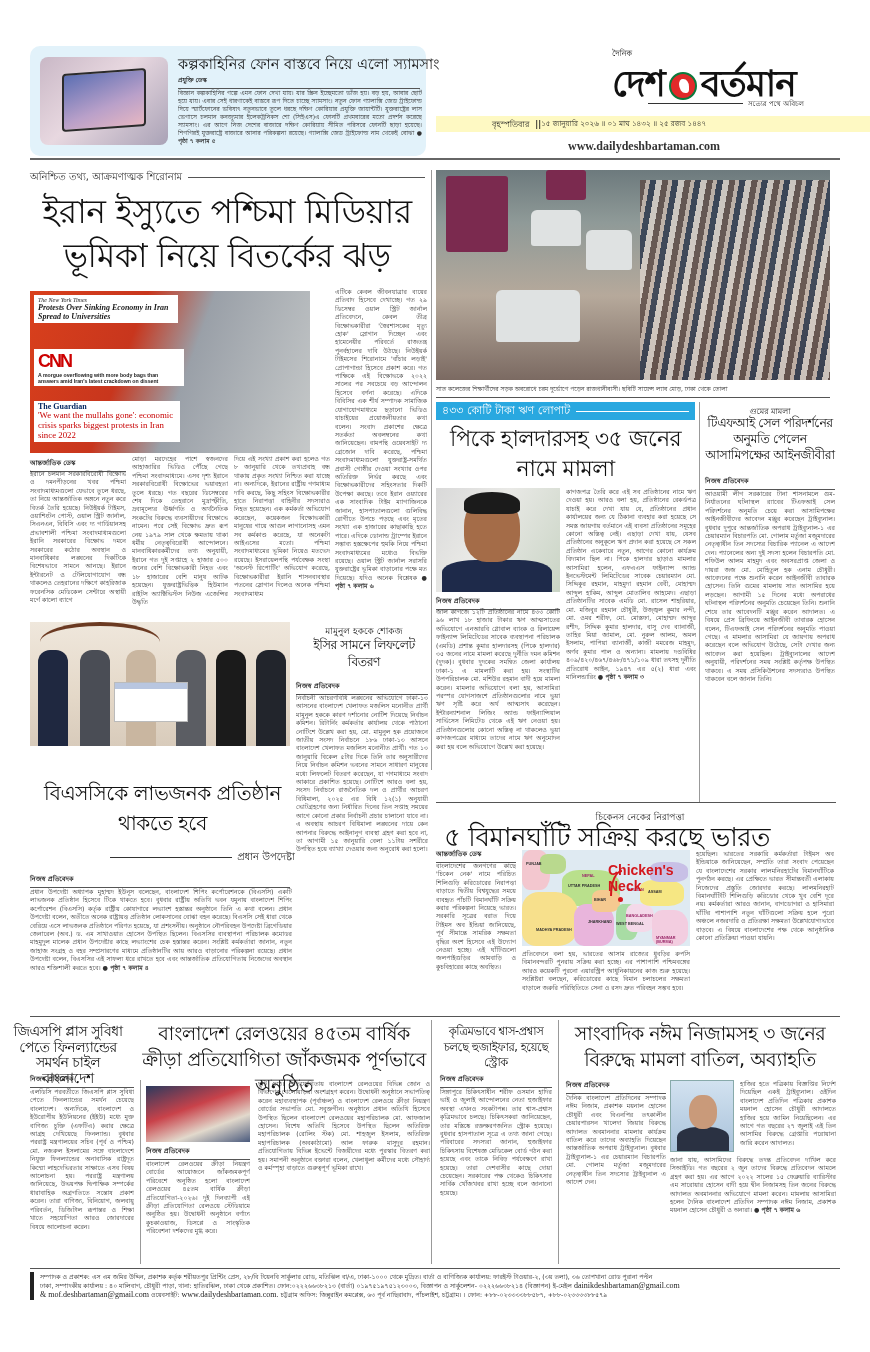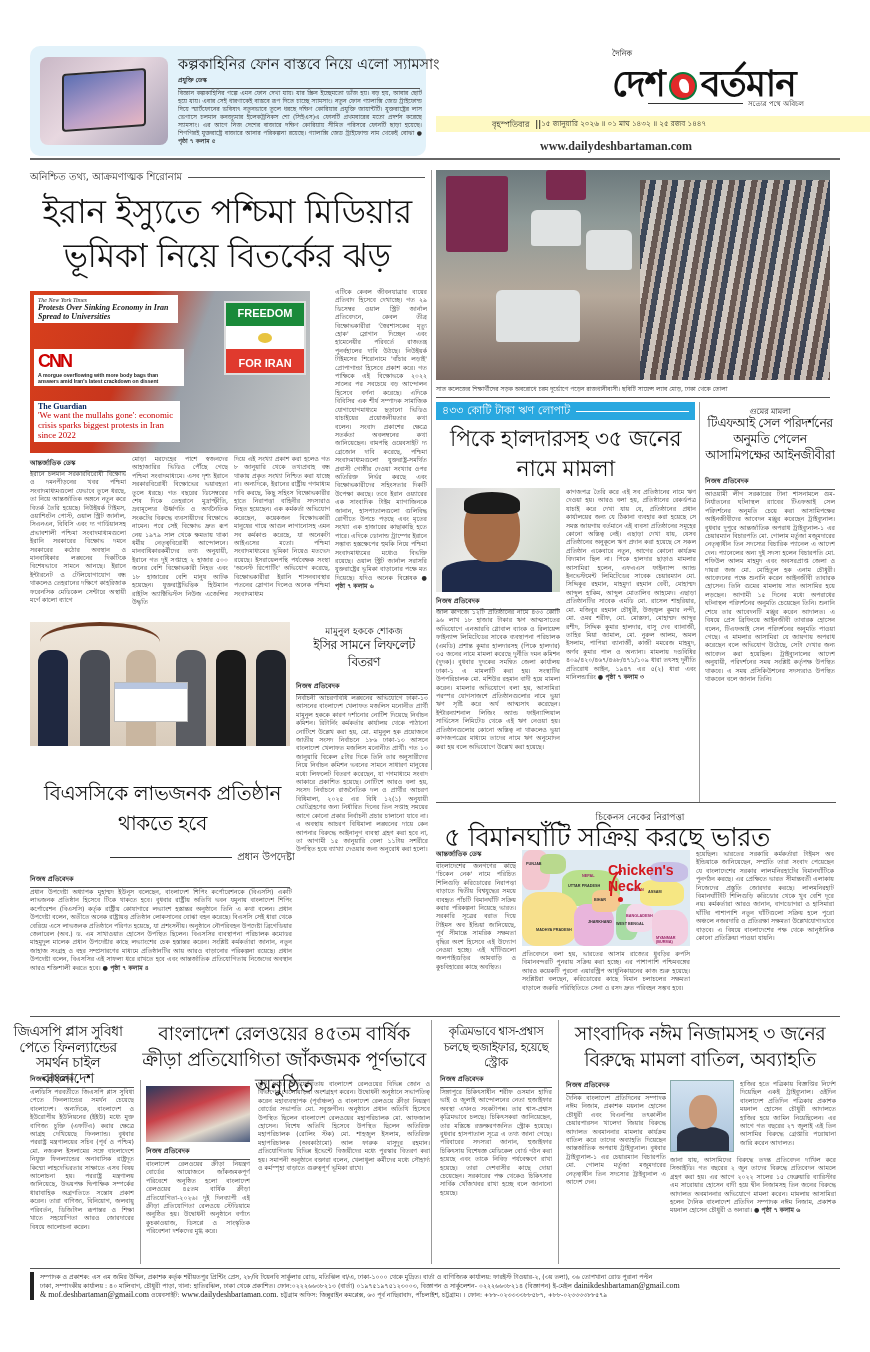--- a/index.html
+++ b/index.html
@@ -24,21 +24,21 @@
   #mast-dainik { left: 612px; top: 47px; font-family: "DejaVu Sans", sans-serif; font-size: 8px; }
   #mast-name { left: 612px; top: 56px; font-family: "DejaVu Sans", sans-serif; font-weight: bold; font-size: 36px; letter-spacing: -1px; color: #111; display:flex; align-items:center; gap:4px; }
   #mast-logo { width: 28px; height: 28px; border-radius: 50%; background: #e12a2a; border: 2px solid #0b7a3d; display:inline-block; position:relative; }
   #mast-logo::after { content:""; position:absolute; left:8px; top:5px; width:10px; height:14px; background:#fff; border-radius:40% 60% 30% 70%; }
   #mast-rule { left: 648px; top: 103px; width: 95px; border-top: 1px solid #333; }
   #mast-tagline { left: 748px; top: 98px; font-family: "DejaVu Sans", sans-serif; font-size: 7px; }
   #date-bar { left: 436px; top: 116px; width: 436px; height: 16px; background: #fef9c3; display:flex; align-items:center; font-family:"DejaVu Sans",sans-serif; font-size: 8px; }
   #date-day { margin-left: 56px; }
   #date-sep { margin-left: 6px; font-weight: bold; }
   #date-text { font-size: 7.2px; }
-  #site-url { left: 540px; top: 139px; font-family: "Liberation Serif", serif; font-weight: bold; font-size: 12px; color: #333; }
+  #site-url { left: 568px; top: 139px; font-family: "Liberation Serif", serif; font-weight: bold; font-size: 12px; color: #333; }
   #top-rule { left: 30px; top: 158px; width: 810px; border-top: 2px solid #666; }
 
   
   #kicker-lead { left: 30px; top: 169px; font-family: "DejaVu Sans", sans-serif; font-size: 10px; color:#333; display:flex; align-items:center; width: 395px; }
   #kicker-lead .line { flex:1; border-top:1px solid #555; margin-left:6px; }
   #headline-lead { left: 22px; top: 190px; width: 410px; font-size: 33px; line-height: 44px; }
   #lead-photo { left: 30px; top: 291px; width: 280px; height: 162px; background: linear-gradient(110deg,#d9401c 0%,#c8361d 35%,#9aa0a8 55%,#c6c9c9 100%); padding-left: 19px; }
   .news-card { position:absolute; background:#fff; padding: 2px 4px; }
   #nyt-card { left: 4px; top: 4px; width: 144px; }
   #nyt-logo { font-family:"Liberation Serif",serif; font-size:6px; font-style:italic; }
@@ -181,25 +181,20 @@
     <div id="nyt-logo">The New York Times</div>
     <div id="nyt-head">Protests Over Sinking Economy in Iran Spread to Universities</div>
   </div>
   <div id="cnn-card" class="news-card">
     <div id="cnn-logo">CNN</div>
     <div id="cnn-head">A morgue overflowing with more body bags than answers amid Iran's latest crackdown on dissent</div>
   </div>
   <div id="guardian-card" class="news-card">
     <div id="guardian-logo">The Guardian</div>
     <div id="guardian-head">'We want the mullahs gone': economic crisis sparks biggest protests in Iran since 2022</div>
-  </div>
-  <div id="freedom-sign">
-    <span>FREEDOM</span>
-    <span class="lion"></span>
-    <span>FOR IRAN</span>
   </div>
 </div>
 <div id="lead-col1-by" class="abs byline">আন্তর্জাতিক ডেস্ক</div>
 <div id="lead-col1" class="abs bodytext">ইরানে চলমান সরকারবিরোধী বিক্ষোভ ও দমনপীড়নের খবর পশ্চিমা সংবাদমাধ্যমগুলো যেভাবে তুলে ধরছে, তা নিয়ে আন্তর্জাতিক অঙ্গনে নতুন করে বিতর্ক তৈরি হয়েছে। নিউইয়র্ক টাইমস, ওয়াশিংটন পোস্ট, ওয়াল স্ট্রিট জার্নাল, সিএনএন, বিবিসি এবং দ্য গার্ডিয়ানসহ প্রভাবশালী পশ্চিমা সংবাদমাধ্যমগুলো ইরানি সরকারের বিক্ষোভ দমনে সরকারের কঠোর অবস্থান ও মানবাধিকার লঙ্ঘনের দিকটিকে বিশেষভাবে সামনে আনছে। ইরানে ইন্টারনেট ও টেলিযোগাযোগ বন্ধ থাকলেও তেহরানের দক্ষিণে কাহরিজাক ফরেনসিক মেডিকেল সেন্টারে অস্থায়ী মর্গে কালো ব্যাগে</div>
 <div id="lead-col2" class="abs bodytext">মোড়া মরদেহের পাশে স্বজনদের আহাজারির ভিডিও পৌঁছে গেছে পশ্চিমা সংবাদমাধ্যমে। এসব দৃশ্য ইরানে সরকারবিরোধী বিক্ষোভের ভয়াবহতা তুলে ধরছে। গত বছরের ডিসেম্বরের শেষ দিকে তেহরানে মুদ্রাস্ফীতি, দ্রব্যমূল্যের ঊর্ধ্বগতি ও অর্থনৈতিক সংকটের বিরুদ্ধে ব্যবসায়ীদের বিক্ষোভে নামেন। পরে সেই বিক্ষোভ দ্রুত রূপ নেয় ১৯৭৯ সাল থেকে ক্ষমতায় থাকা ধর্মীয় নেতৃত্ববিরোধী আন্দোলনে। মানবাধিকারকর্মীদের তথ্য অনুযায়ী, ইরানে গত দুই সপ্তাহে ২ হাজার ৫০০ জনের বেশি বিক্ষোভকারী নিহত এবং ১৮ হাজারের বেশি মানুষ আটক হয়েছেন। যুক্তরাষ্ট্রভিত্তিক হিউম্যান রাইটস অ্যাক্টিভিস্টস নিউজ এজেন্সির উদ্ধৃতি</div>
 <div id="lead-col3" class="abs bodytext">দিয়ে এই সংখ্যা প্রকাশ করা হলেও গত ৮ জানুয়ারি থেকে তথ্যপ্রবাহ বন্ধ থাকায় প্রকৃত সংখ্যা নিশ্চিত করা যাচ্ছে না। অন্যদিকে, ইরানের রাষ্ট্রীয় গণমাধ্যম দাবি করছে, কিছু সহিংস বিক্ষোভকারীর হাতে নিরাপত্তা বাহিনীর সদস্যরাও নিহত হয়েছেন। এক কর্মকর্তা অভিযোগ করেছেন, কয়েকজন বিক্ষোভকারী মানুষের গায়ে আগুন লাগানোসহ এমন সব কর্মকাণ্ড করেছে, যা অনেকটা আইএসের মতো। পশ্চিমা সংবাদমাধ্যমের ভূমিকা নিয়েও মতভেদ রয়েছে। ইসরায়েলপন্থি পর্যবেক্ষক সংস্থা 'অনেস্ট রিপোর্টিং' অভিযোগ করেছে, বিক্ষোভকারীরা ইরানি শাসনব্যবস্থার পতনের স্লোগান দিলেও অনেক পশ্চিমা সংবাদমাধ্যম</div>
 <div id="lead-col4" class="abs bodytext"><span>এটিকে কেবল জীবনযাত্রার ব্যয়ের প্রতিবাদ হিসেবে দেখাচ্ছে। গত ২৯ ডিসেম্বর ওয়াল স্ট্রিট জার্নাল প্রতিবেদনে, কেবল তীব্র বিক্ষোভকারীরা 'স্বৈরশাসকের মৃত্যু হোক' স্লোগান দিচ্ছেন এবং হামেনেয়ীর পরিবর্তে রাজতন্ত্র পুনর্বহালের দাবি উঠছে। নিউইয়র্ক টাইমসের শিরোনামে 'বাঁচার লড়াই' প্রোপাগান্ডা হিসেবে প্রকাশ করে। গত পাক্ষিকে এই বিক্ষোভকে ২০২২ সালের পর সবচেয়ে বড় আন্দোলন হিসেবে বর্ণনা করেছে। এদিকে বিবিসির এক শীর্ষ সম্পাদক সামাজিক যোগাযোগমাধ্যমে ছড়ানো ভিডিও যাচাইয়ের প্রয়োজনীয়তার কথা বলেন। সংবাদ প্রকাশের ক্ষেত্রে সতর্কতা অবলম্বনের কথা জানিয়েছেন। বামপন্থি ওয়েবসাইট দ্য গ্রেজোন দাবি করেছে, পশ্চিমা সংবাদমাধ্যমগুলো যুক্তরাষ্ট্র-সমর্থিত প্রবাসী গোষ্ঠীর দেওয়া সংখ্যার ওপর অতিরিক্ত নির্ভর করছে এবং বিক্ষোভকারীদের সহিংসতার দিকটি উপেক্ষা করছে। তবে ইরান ওয়্যারের এক সাংবাদিক টাইম ম্যাগাজিনকে জানান, হাসপাতালগুলো গুলিবিদ্ধ রোগীতে উপচে পড়ছে এবং মৃতের সংখ্যা এক হাজারের কাছাকাছি হতে পারে। এদিকে ডোনাল্ড ট্রাম্পের ইরানে সম্ভাব্য হস্তক্ষেপের হুমকি নিয়ে পশ্চিমা সংবাদমাধ্যমের মধ্যেও বিভক্তি রয়েছে। ওয়াল স্ট্রিট জার্নাল সরাসরি যুক্তরাষ্ট্রের ভূমিকা বাড়ানোর পক্ষে মত দিয়েছে। যদিও অনেক বিশ্লেষক</span> <span class="cont">● পৃষ্ঠা ৭ কলাম ৬</span></div>
 
 <div id="traffic-photo" class="abs photo">
   <div class="bus" style="left:10px;top:6px;width:62px;height:76px;"></div>

